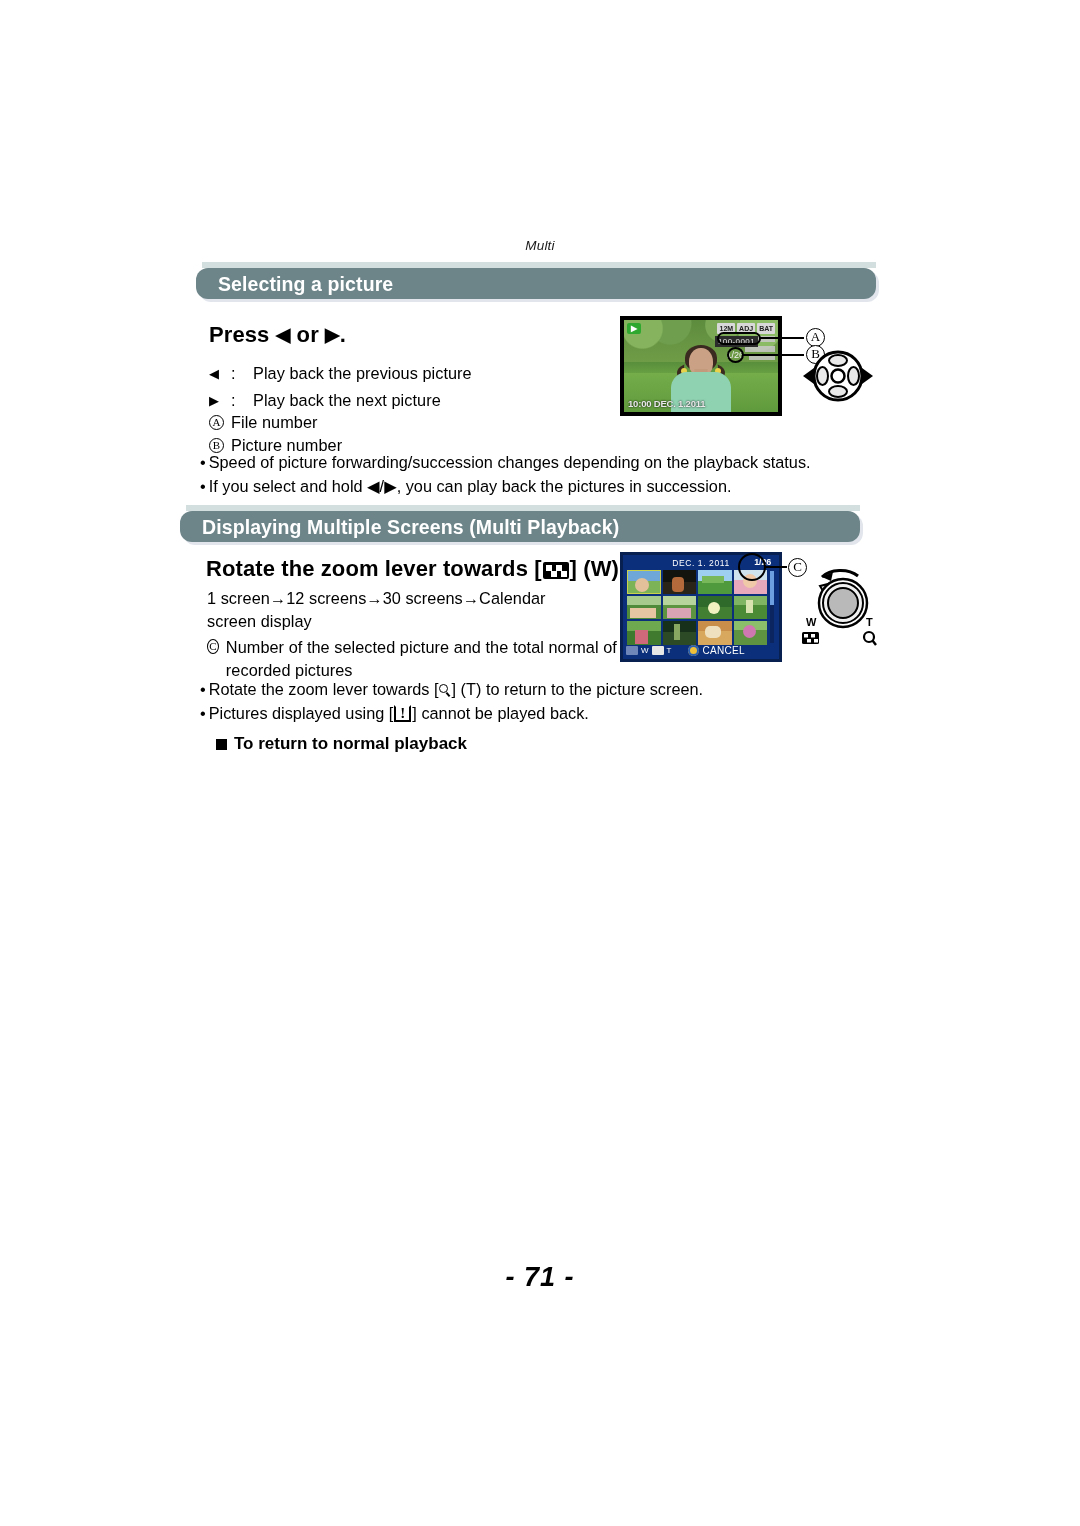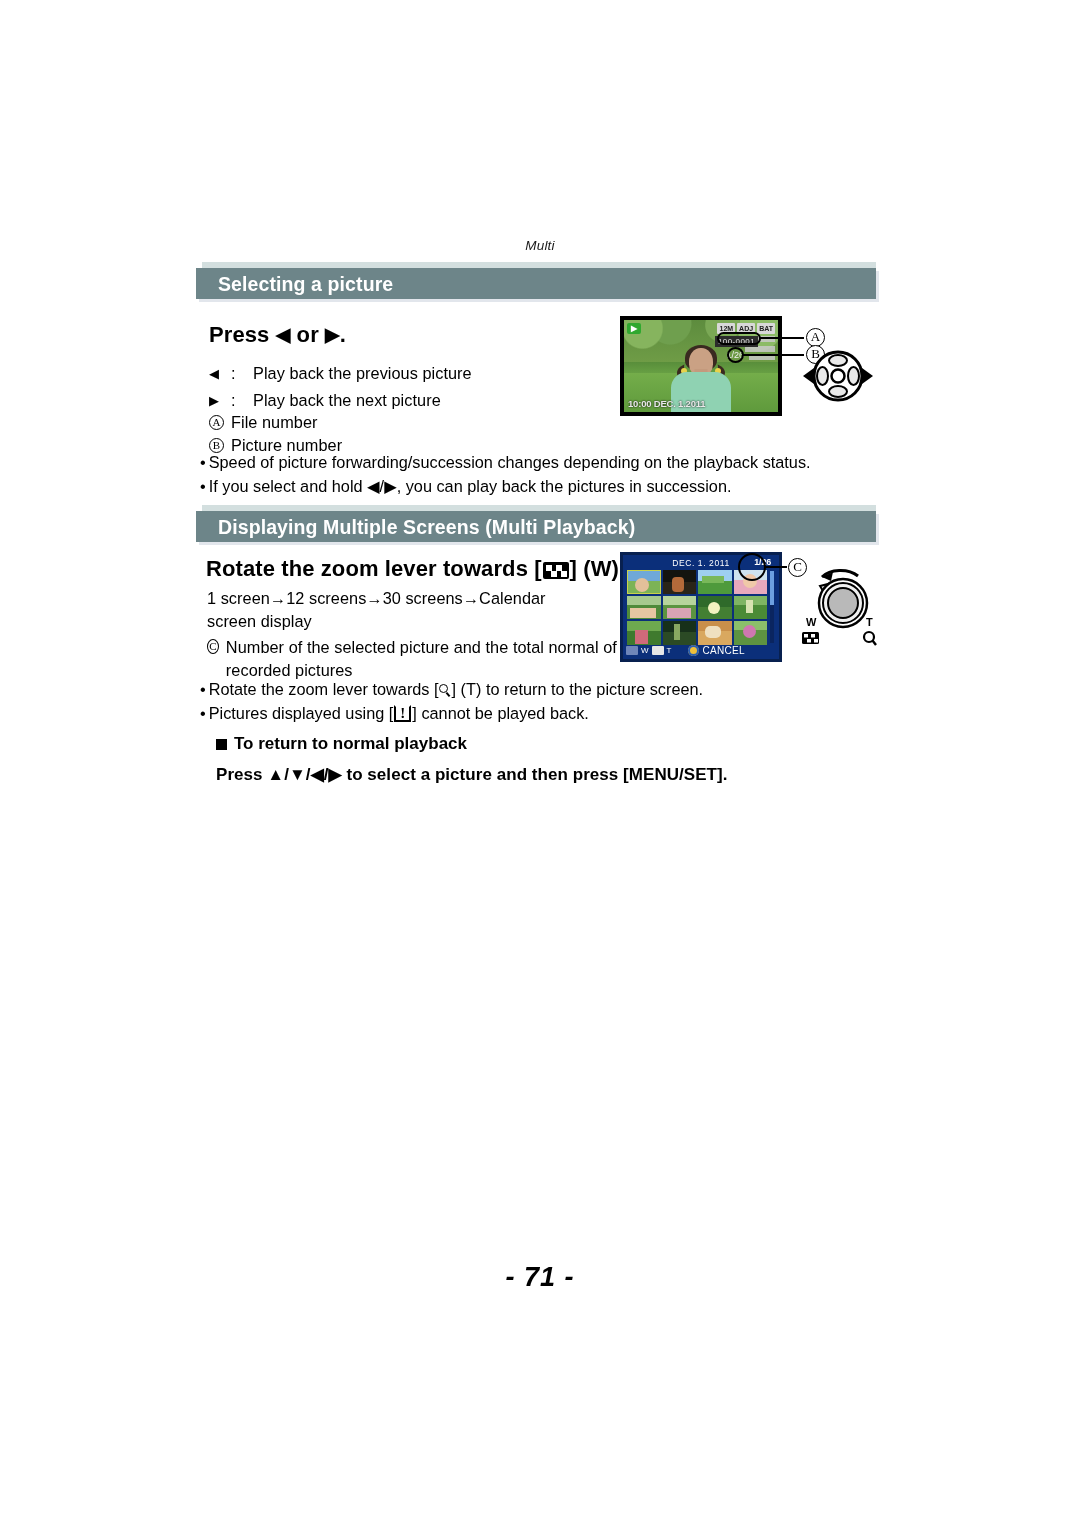--- a/index.html
+++ b/index.html
@@ -38,20 +38,21 @@
   .sec-top-strip {
     height: 6px;
     background: #d3dfdf;
     margin-left: 6px;
   }
   .sec-bar {
     background: #6d8589;
     height: 31px;
     position: relative;
     box-shadow: 3px 3px 0 #e2e6ec;
+    border-radius: 12px;
   }
   .sec-bar span {
     position: absolute;
     left: 22px; top: 50%;
     transform: translateY(-50%);
     color: #ffffff;
     font-weight: bold;
     font-size: 19.5px;
     letter-spacing: .1px;
     white-space: nowrap;
@@ -519,21 +520,21 @@
       <polygon points="70,28 59,20 59,36" fill="#000"></polygon>
       <circle cx="35" cy="28" r="24" fill="#fff" stroke="#000" stroke-width="3"></circle>
       <ellipse cx="35" cy="12.5" rx="9" ry="5.5" fill="#e9e9e9" stroke="#000" stroke-width="2"></ellipse>
       <ellipse cx="35" cy="43.5" rx="9" ry="5.5" fill="#e9e9e9" stroke="#000" stroke-width="2"></ellipse>
       <ellipse cx="19.5" cy="28" rx="5.5" ry="9" fill="#e9e9e9" stroke="#000" stroke-width="2"></ellipse>
       <ellipse cx="50.5" cy="28" rx="5.5" ry="9" fill="#e9e9e9" stroke="#000" stroke-width="2"></ellipse>
       <circle cx="35" cy="28" r="6.5" fill="#fff" stroke="#000" stroke-width="2.5"></circle>
     </svg>
   </div>
 
-  <div class="sec-wrap" style="left:196px; top:505px; width:680px;">
+  <div class="sec-wrap" style="left:180px; top:505px; width:680px;">
     <div class="sec-top-strip"></div>
     <div class="sec-bar">
       <span>Displaying Multiple Screens (Multi Playback)</span>
     </div>
   </div>
 
   <div class="blk h-step" style="left:206px; top:556px;">
     <span>Rotate the zoom lever towards [</span><span class="ico-multi"><i></i><i></i><i></i><i></i></span><span>] (W).</span>
   </div>
 
@@ -555,21 +556,20 @@
       <span class="bd">•</span>
       <span><span>Pictures displayed using [</span><span class="ico-warn"><span class="bang">!</span></span><span>] cannot be played back.</span></span>
     </div>
   </div>
 
   <div class="blk" style="left:216px; top:734px; width:660px;">
     <div class="sq-head">
       <span class="sq"></span>
       <span>To return to normal playback</span>
     </div>
-    <div class="body-txt b" style="margin-top:9px; font-size:17px;">Press ▲/▼/◀/▶ to select a picture and then press [MENU/SET].</div>
   </div>
 
   <div class="lcd2">
     <div class="date">DEC. 1. 2011</div>
     <div class="counter">1/26</div>
 
     <div class="grid">
       <div class="th sel" style="background:linear-gradient(#6fa8d8 45%, #7cb356 45%);">
           <span style="position:absolute;left:8px;bottom:2px;width:14px;height:14px;border-radius:50%;background:#e2c09a;"></span>
         </div>

